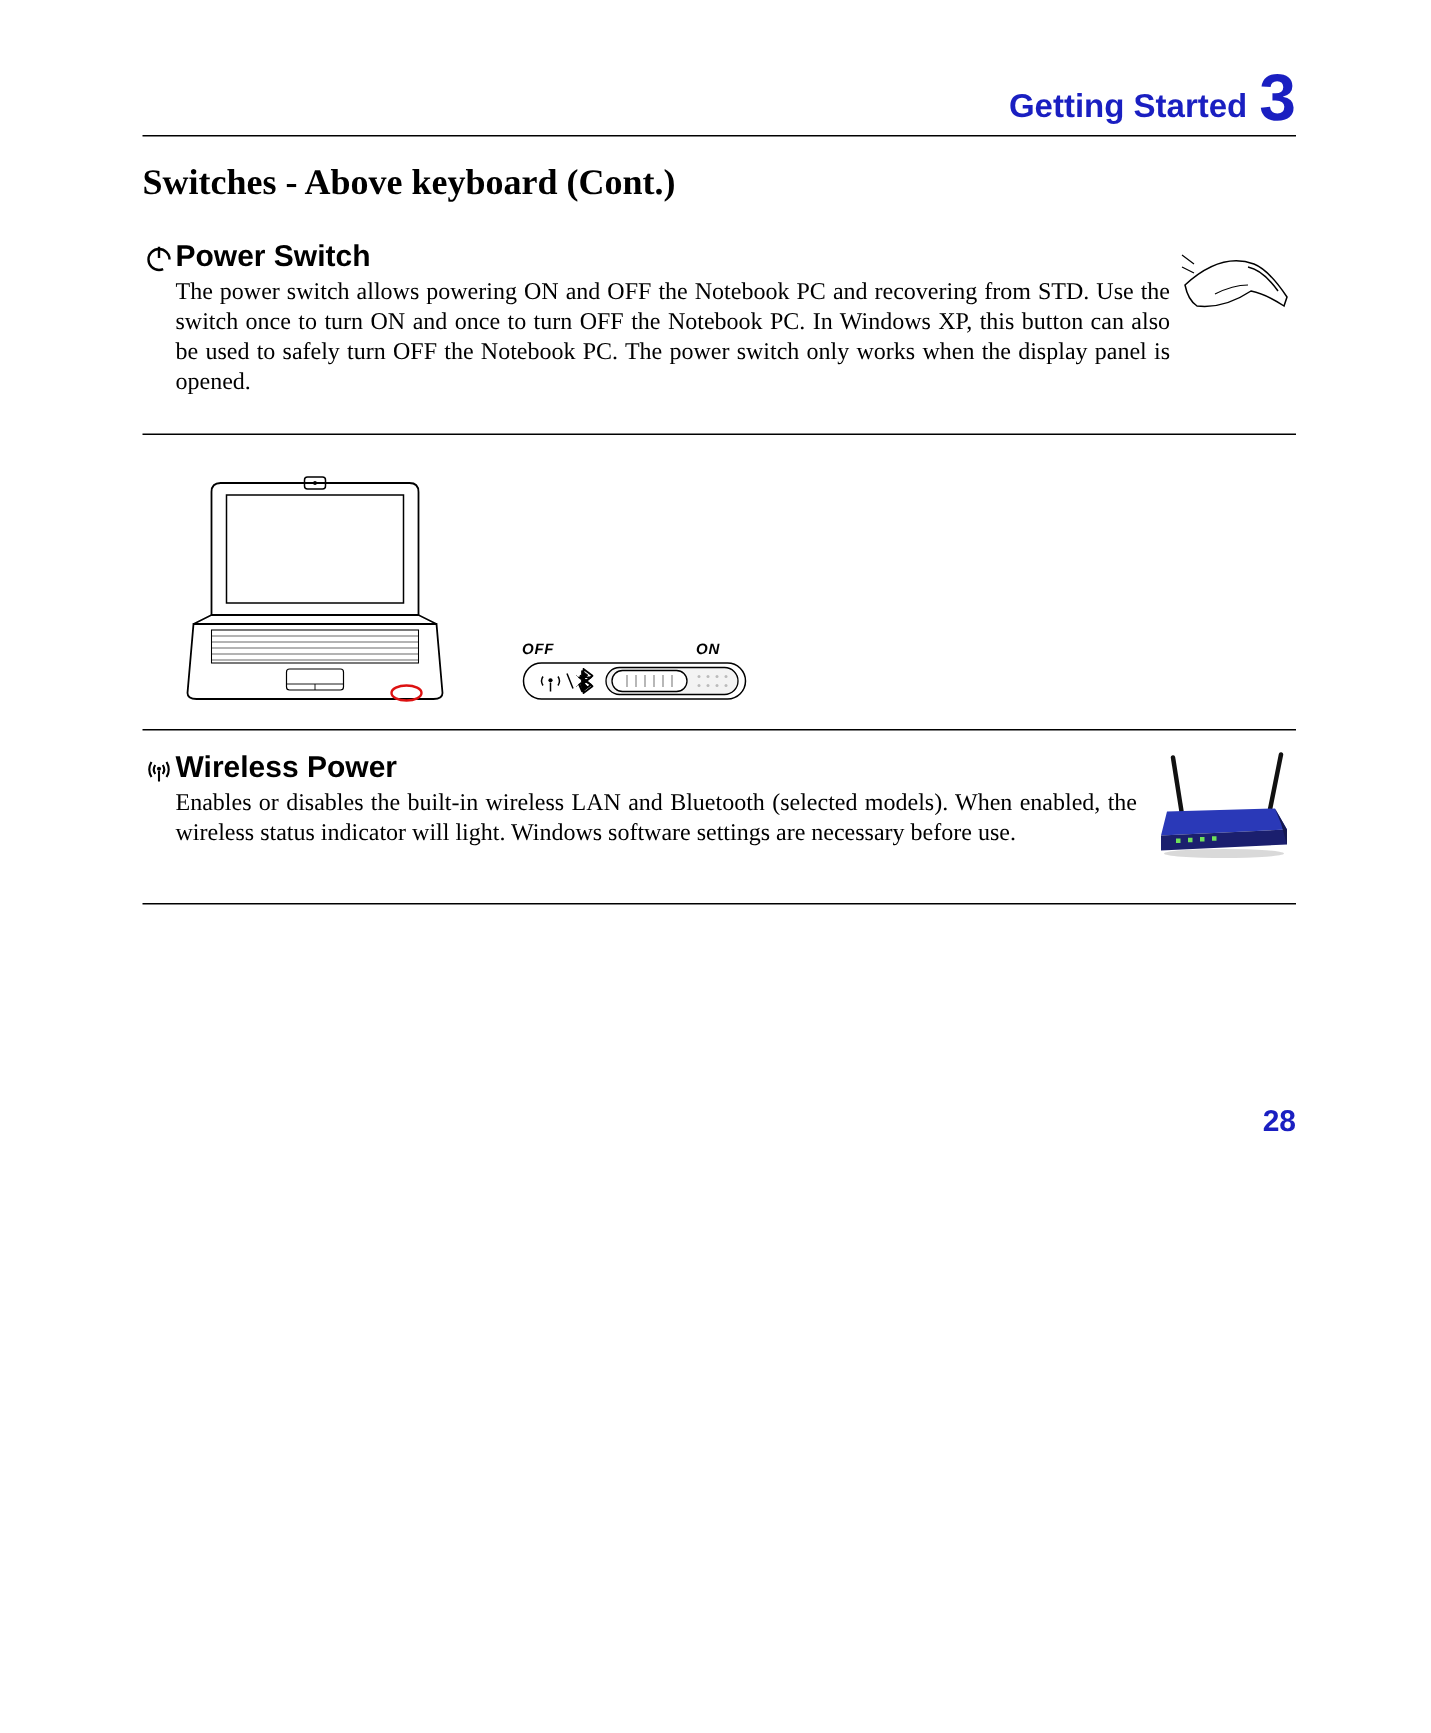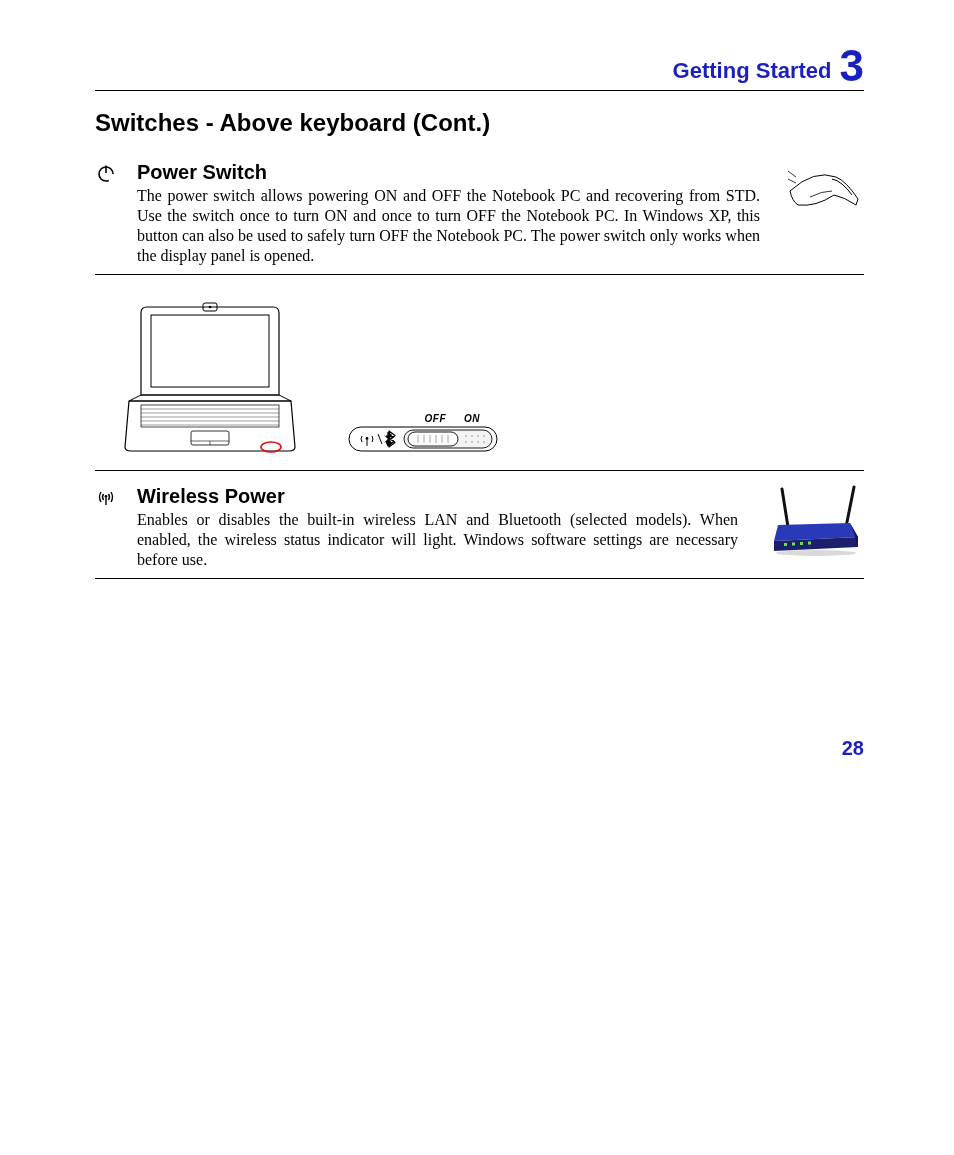--- a/index.html
+++ b/index.html
@@ -37,33 +37,33 @@
   .header-num {
     font-family: Arial, Helvetica, sans-serif;
     font-weight: 900;
     font-size: 44px;
     line-height: 40px;
     color: #1a1fc1;
   }
 
   
   .section-title {
-    font-family: Liberation Sans, sans-serif;
+    font-family: Liberation Serif, serif;
     font-weight: bold;
     font-size: 24px;
     margin: 18px 0 24px 0;
   }
 
   
   .block {
     display: flex;
     align-items: flex-start;
-    gap: 20px;
+    gap: 0;
     border-bottom: 1px solid #000;
-    padding-bottom: 8px;
+    padding-bottom: 24px;
     margin-bottom: 14px;
     position: relative;
   }
   .block.last { border-bottom: 1px solid #000; }
   .icon-col {
     flex: 0 0 22px;
     display: flex;
     justify-content: center;
     padding-top: 2px;
   }
@@ -175,21 +175,21 @@
 
         <rect x="68" y="130" width="38" height="14" rx="2" fill="none" stroke="#000" stroke-width="0.8"></rect>
         <line x1="68" y1="140" x2="106" y2="140" stroke="#000" stroke-width="0.6"></line>
         <line x1="87" y1="140" x2="87" y2="144" stroke="#000" stroke-width="0.6"></line>
 
         <ellipse cx="148" cy="146" rx="10" ry="5" fill="none" stroke="#d11" stroke-width="1.6"></ellipse>
       </svg>
     </div>
 
     <div style="position:relative; padding-bottom:2px;">
-      <div style="display:flex; justify-content:flex-end; gap:18px; padding-right:18px;">
+      <div style="display:flex; justify-content:space-between; gap:18px; padding-right:18px;">
         <span class="switch-labels">OFF</span>
         <span class="switch-labels">ON</span>
       </div>
       <svg width="150" height="30" viewBox="0 0 150 30">
 
         <rect x="1" y="3" width="148" height="24" rx="12" fill="#fff" stroke="#000" stroke-width="1"></rect>
 
         <g stroke="#000" stroke-width="1" fill="none">
           <path d="M14 12 Q12 15 14 18"></path>
           <path d="M24 12 Q26 15 24 18"></path>

